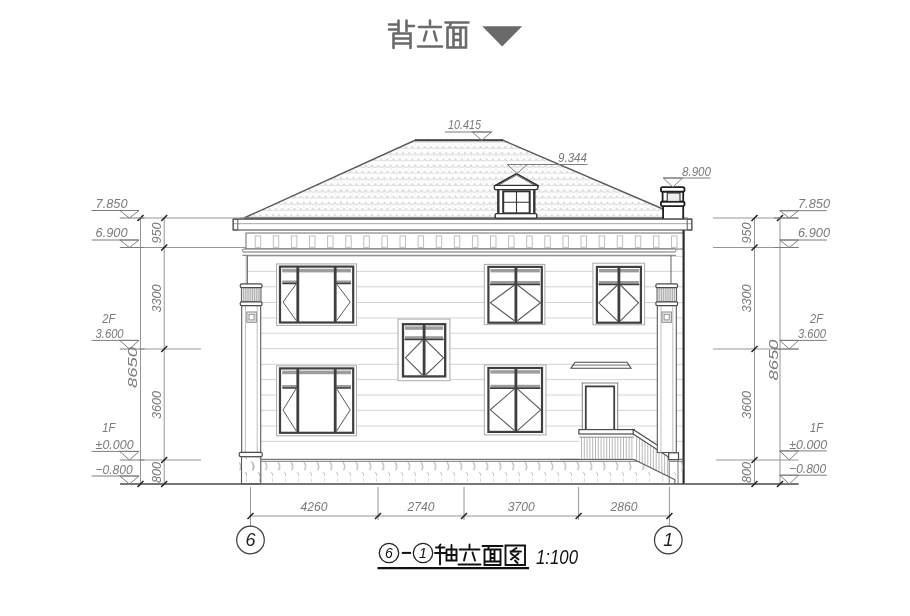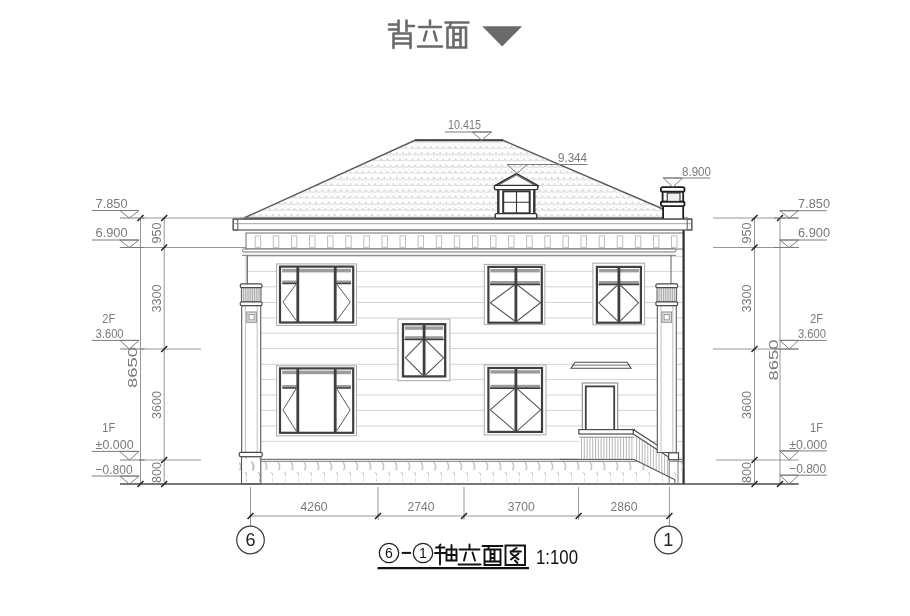--- a/index.html
+++ b/index.html
@@ -1,16 +1,16 @@
 <!DOCTYPE html>
 <html><head>
 <meta charset="utf-8">
 <style>
   html,body{margin:0;padding:0;background:#ffffff;}
-  #page{width:910px;height:616px;position:relative;background:#fff;overflow:hidden;}
+  #page{width:910px;height:616px;position:relative;background:#fff;overflow:hidden;font-style:italic;}
   svg text{font-family:"Liberation Sans",sans-serif;}
 </style>
 </head>
 <body>
 <div id="page">
 <svg width="910" height="616" viewBox="0 0 910 616">
 <defs>
   <pattern id="tiles" width="6.2" height="12.4" patternUnits="userSpaceOnUse">
     <path d="M0,3.3 A3.1,2.9 0 0 0 6.2,3.3 M-3.1,9.5 A3.1,2.9 0 0 0 3.1,9.5 M3.1,9.5 A3.1,2.9 0 0 0 9.3,9.5" fill="none" stroke="#b8b8b8" stroke-width="0.6"></path>
     <path d="M0,3.3 V9.5 M6.2,3.3 V9.5 M3.1,9.5 V15.7" fill="none" stroke="#d2d2d2" stroke-width="0.5"></path>

